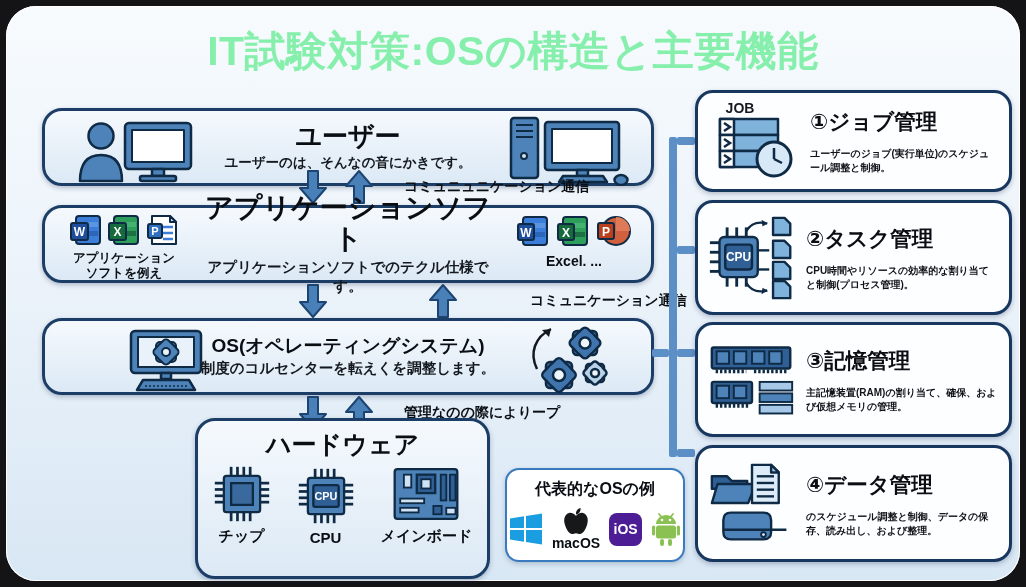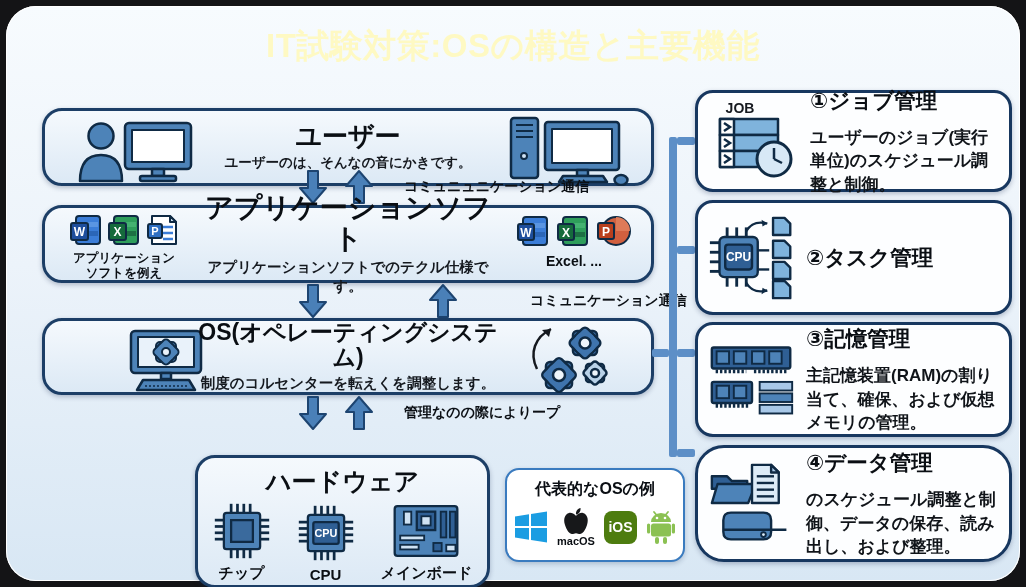--- a/index.html
+++ b/index.html
@@ -10,40 +10,40 @@
   }
   .stage{position:absolute;left:0;top:0;width:1026px;height:587px;}
   .card{
     position:absolute;left:6px;top:6px;width:1014px;height:575px;
     border-radius:30px;
     background:linear-gradient(180deg,#f7fbfe 0%,#ecf3fa 45%,#d8e7f4 100%);
     box-shadow:inset 0 0 0 1px #ffffff;
   }
   .page-title{
     position:absolute;left:0;top:24px;width:100%;text-align:center;
-    font-size:33px;font-weight:800;color:#fef9c3;letter-spacing:.5px;
+    font-size:41px;font-weight:800;color:#86efac;letter-spacing:.5px;
   }
   
   .layer{
     position:absolute;left:42px;width:612px;
     background:linear-gradient(180deg,#f5f9fd 0%,#dce9f5 100%);
     border:3px solid #1c3e66;border-radius:20px;
     box-shadow:0 2px 5px rgba(20,40,80,.28);
     box-sizing:border-box;
   }
   .layer .center{
     position:absolute;left:150px;right:150px;top:50%;transform:translateY(-50%);
     text-align:center;
   }
   .layer-title{font-size:26px;font-weight:800;color:#0a0e13;line-height:1.12;}
   .layer-sub{font-size:13.5px;font-weight:700;color:#15191f;margin-top:3px;}
   .box-user{top:108px;height:78px;}
   .box-app{top:205px;height:78px;}
   .box-os{top:318px;height:77px;}
-  .box-hw{left:195px;width:295px;top:455px;height:133px;}
+  .box-hw{left:195px;width:295px;top:418px;height:161px;}
   .abs{position:absolute;}
   
   .icon-caption{font-size:12.5px;font-weight:800;color:#0a0e13;text-align:center;line-height:1.2;}
   .office-row{display:flex;gap:6px;justify-content:center;align-items:flex-end;}
   
   .gap{position:absolute;left:298px;display:flex;align-items:center;}
   .gap .lbl{font-size:14px;font-weight:800;color:#0b0f14;margin-left:30px;white-space:nowrap;}
   .gap svg{display:block;}
   .gap .sp{width:16px;}
   
@@ -52,39 +52,39 @@
   .func{
     position:absolute;left:695px;width:317px;background:#fdfeff;
     border:3px solid #17375f;border-radius:18px;
     box-shadow:0 2px 5px rgba(20,40,80,.28);
     box-sizing:border-box;display:flex;align-items:center;gap:8px;
     padding:8px 10px 8px 8px;
   }
   .func .ic{width:92px;flex:0 0 92px;display:flex;justify-content:center;}
   .func .tx{flex:1;}
   .func-title{font-size:21.5px;font-weight:800;color:#0a0e13;}
-  .func-desc{font-size:17px;font-weight:700;color:#101419;line-height:1.38;margin-top:11px;}
+  .func-desc{font-size:10px;font-weight:700;color:#101419;line-height:1.38;margin-top:11px;}
   
   .hw-title{position:absolute;top:7px;width:100%;text-align:center;font-size:25px;font-weight:800;color:#0a0e13;}
   .hw-row{position:absolute;top:44px;left:0;width:100%;display:flex;justify-content:center;gap:26px;align-items:flex-end;}
   .hw-item{display:flex;flex-direction:column;align-items:center;gap:4px;}
   .hw-lbl{font-size:15px;font-weight:800;color:#0a0e13;}
   
   .osx{
     position:absolute;left:505px;top:468px;width:180px;height:94px;
     background:#ffffff;border:2.5px solid #3a7bbf;border-radius:14px;
     box-shadow:0 2px 5px rgba(20,40,80,.22);box-sizing:border-box;
     display:flex;flex-direction:column;align-items:center;padding-top:9px;text-align:center;
   }
   .osx-title{font-size:16px;font-weight:800;color:#0a0e13;}
   .osx-row{display:flex;align-items:center;gap:9px;margin-top:7px;}
   .macos-col{display:flex;flex-direction:column;align-items:center;}
-  .macos-lbl{font-size:11px;font-weight:800;color:#0a0e13;margin-top:-2px;}
+  .macos-lbl{font-size:14px;font-weight:800;color:#0a0e13;margin-top:-2px;}
   .ios-badge{
-    width:33px;height:33px;background:#4d7c0f;border-radius:8px;
+    width:33px;height:33px;background:#4c1d95;border-radius:8px;
     display:flex;align-items:center;justify-content:center;
     color:#fff;font-size:14px;font-weight:800;
   }
 </style>
 </head>
 <body>
 
 <div class="stage">
   <div class="card"></div>
 
@@ -224,21 +224,21 @@
             <rect x="-10" y="-10" width="20" height="20" rx="4"></rect>
             <rect x="-10" y="-10" width="20" height="20" rx="4" transform="rotate(45)"></rect>
             <circle r="9" stroke="none"></circle>
           </g>
           <circle r="4" fill="#e9f2fa" stroke="#0f2a44" stroke-width="2"></circle>
         </g>
         <line x1="34" y1="58" x2="76" y2="58" stroke="#0f2a44" stroke-width="1.5" stroke-dasharray="2,2"></line>
       </svg>
     </span>
     <div class="center">
-      <div class="layer-title" style="font-size:23px;">OS(オペレーティングシステム)</div>
+      <div class="layer-title" style="font-size:19px;">OS(オペレーティングシステム)</div>
       <div class="layer-sub" style="font-size:14.5px;">制度のコルセンターを転えくを調整します。</div>
     </div>
     <span class="abs" style="right:24px;top:0;">
       <svg width="104" height="76" viewBox="0 0 104 76">
         <path d="M14,48 C6,32 12,16 28,8" fill="none" stroke="#15191f" stroke-width="2.5"></path>
         <path d="M28,8 L19,9 L26,16 Z" fill="#15191f"></path>
         <g transform="translate(62,22)">
           <g fill="#3f74ad" stroke="#0f2a44" stroke-width="2.5" stroke-linejoin="round">
             <rect x="-12" y="-12" width="24" height="24" rx="4"></rect>
             <rect x="-12" y="-12" width="24" height="24" rx="4" transform="rotate(45)"></rect>
@@ -421,20 +421,21 @@
           <path d="M40,72 C46,82 54,82 62,80"></path>
           <line x1="52" y1="38" x2="64" y2="38"></line>
           <line x1="52" y1="58" x2="64" y2="58"></line>
         </g>
         <path d="M62,10 l-6,-4 l1,7 Z" fill="#0f2a44"></path>
         <path d="M62,80 l-6,4 l1,-7 Z" fill="#0f2a44"></path>
       </svg>
     </div>
     <div class="tx">
       <div class="func-title">②タスク管理</div>
+      <div class="func-desc">CPU時間やリソースの効率的な割り当てと制御(プロセス管理)。</div>
     </div>
   </div>
 
   <div class="func" style="top:322px;height:115px;">
     <div class="ic">
       <svg width="88" height="78" viewBox="0 0 92 80">
         <g stroke="#0f2a44" stroke-width="2.5">
           <rect x="4" y="6" width="82" height="22" rx="2" fill="#2f5f94"></rect>
           <rect x="9" y="10" width="13" height="13" fill="#4d83b8" stroke-width="2"></rect>
           <rect x="27" y="10" width="13" height="13" fill="#4d83b8" stroke-width="2"></rect>
@@ -451,21 +452,21 @@
           <rect x="54" y="66" width="34" height="9" fill="#a8c8e8" stroke-width="2"></rect>
         </g>
       </svg>
     </div>
     <div class="tx">
       <div class="func-title">③記憶管理</div>
       <div class="func-desc">主記憶装置(RAM)の割り当て、確保、および仮想メモリの管理。</div>
     </div>
   </div>
 
-  <div class="func" style="top:445px;height:117px;border-radius:29px;">
+  <div class="func" style="top:445px;height:117px;">
     <div class="ic">
       <svg width="88" height="86" viewBox="0 0 92 90">
         <g stroke="#0f2a44" stroke-width="2.5" stroke-linejoin="round">
           <path d="M4,16 h16 l5,5 h16 v8 h-37 Z" fill="#2f5f94"></path>
           <path d="M4,44 L10,24 h40 L42,44 Z" fill="#4d83b8"></path>
           <path d="M46,4 L66,4 L74,12 L74,44 L46,44 Z" fill="#dcebf7"></path>
           <path d="M66,4 L66,12 L74,12 Z" fill="#a8c8e8"></path>
           <line x1="51" y1="16" x2="69" y2="16" stroke-width="2.5"></line>
           <line x1="51" y1="23" x2="69" y2="23" stroke-width="2.5"></line>
           <line x1="51" y1="30" x2="69" y2="30" stroke-width="2.5"></line>

